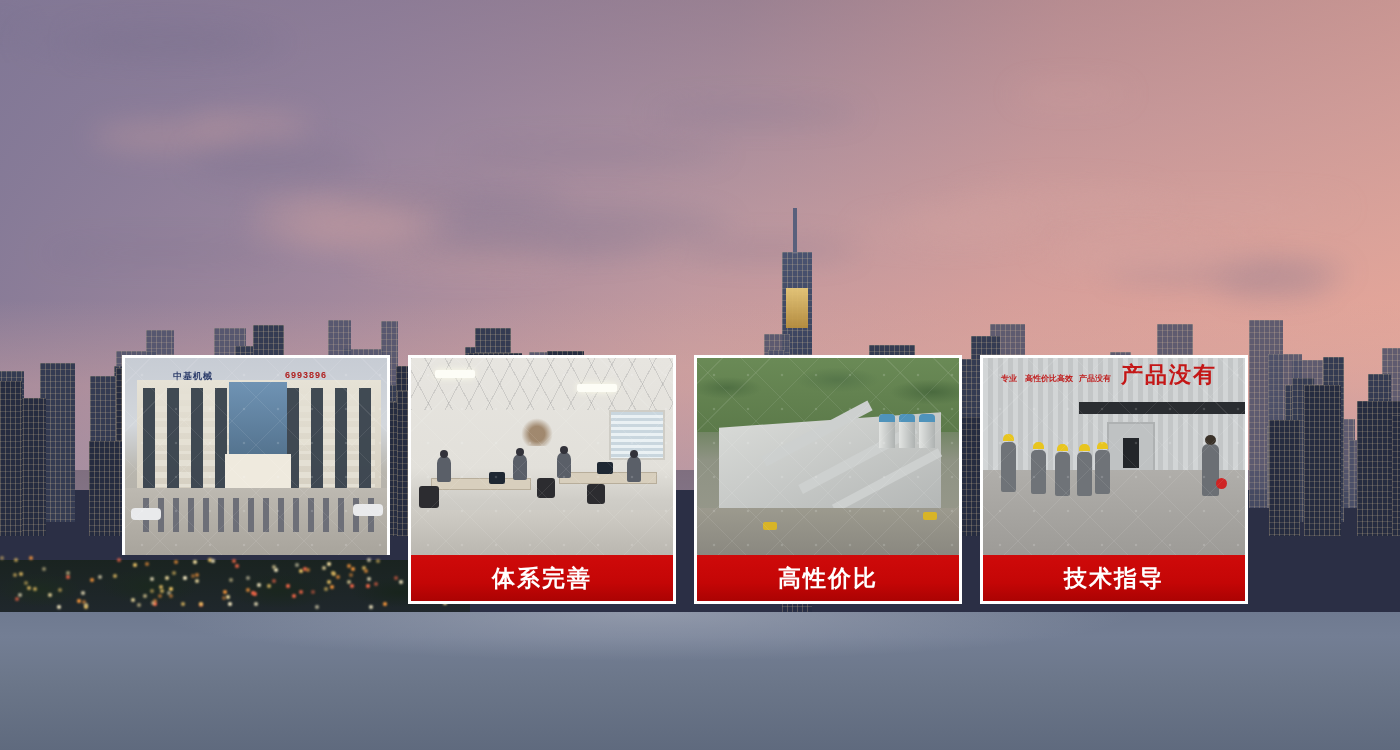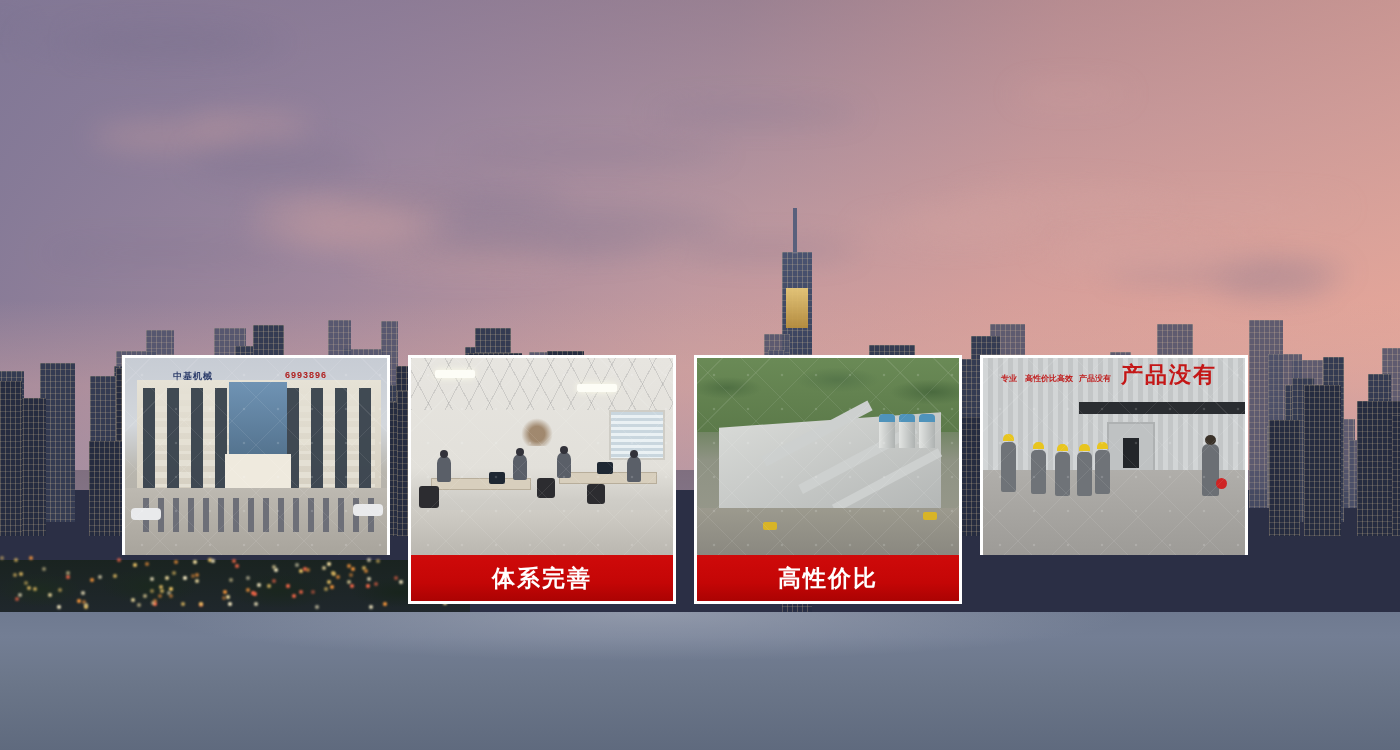--- a/index.html
+++ b/index.html
@@ -818,16 +818,19 @@
           </div>
         <div class="w" style="left:112px;top:92px">
             <i></i>
           </div>
         <div class="mgr">
             <i></i>
           </div>
         <div class="helmet-red"></div>
         <div class="wm"></div>
       </div>
+      <div class="caption">
+        <span>技术指导</span>
+      </div>
     </div>
 
   </div>
 </div>
 
 </body></html>

